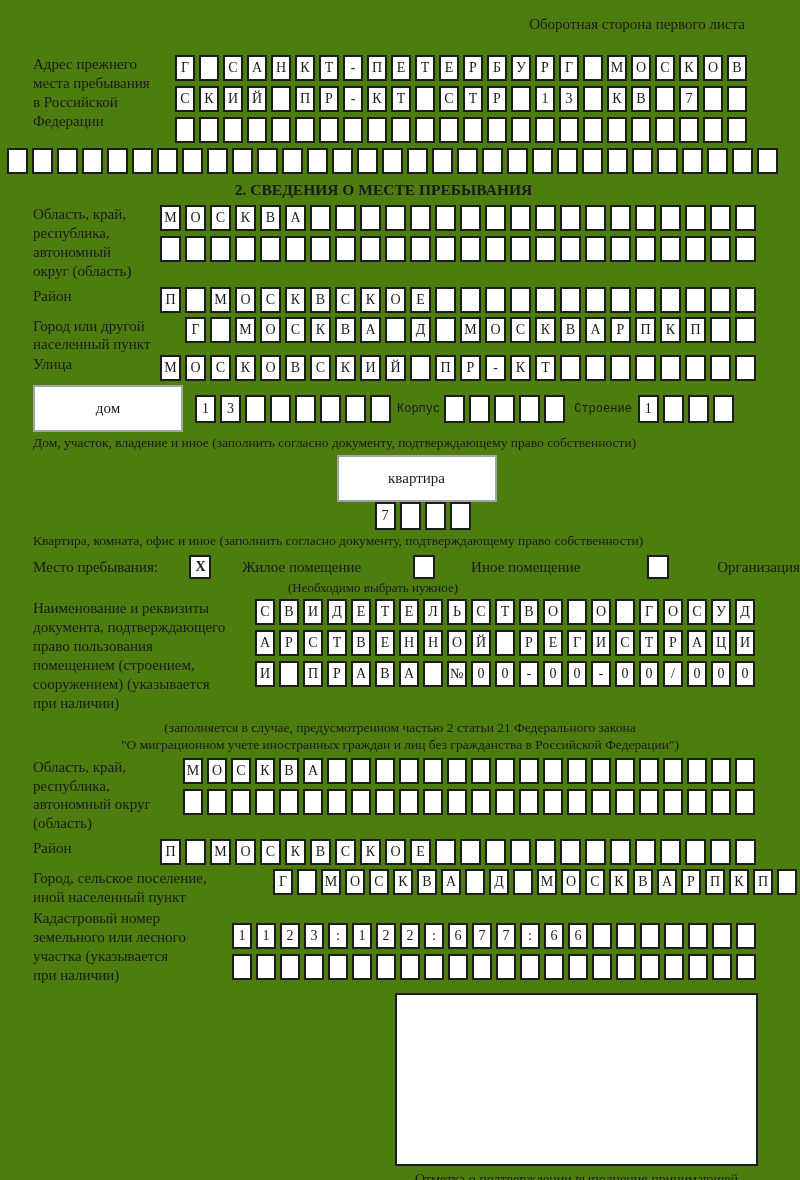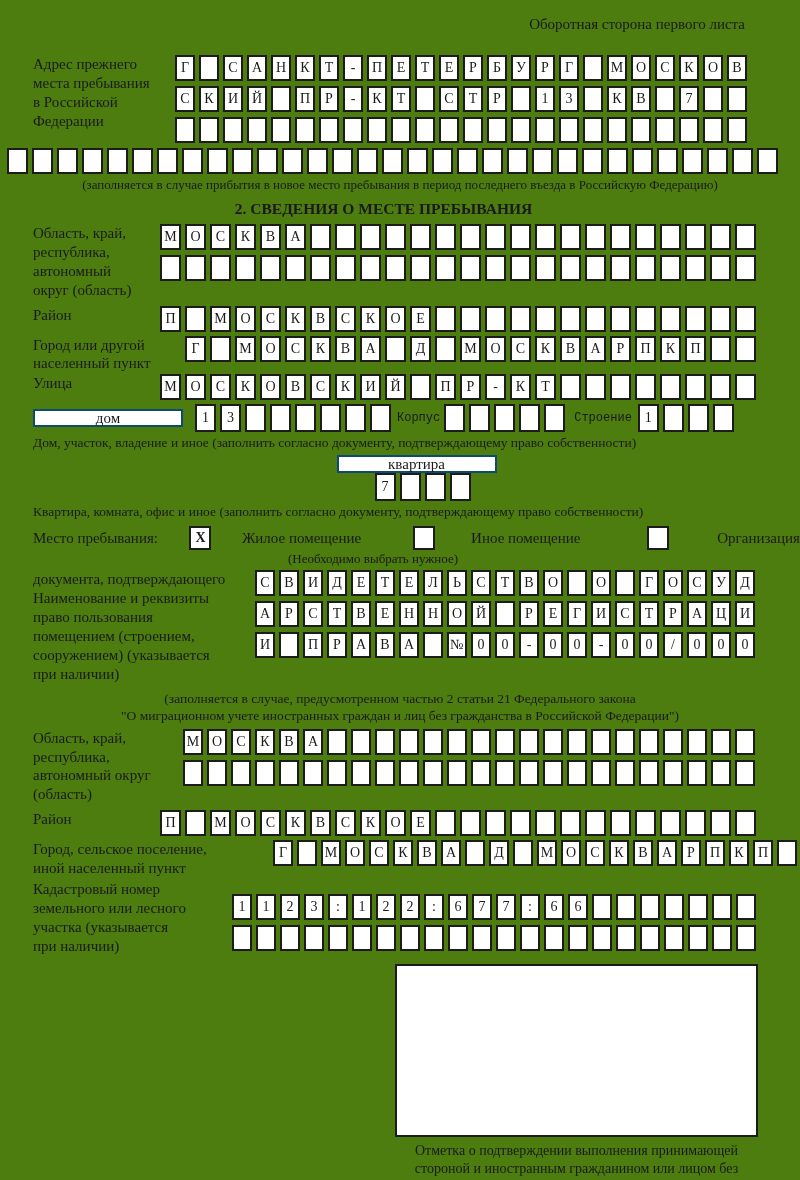--- a/index.html
+++ b/index.html
@@ -26,22 +26,22 @@
     height:26px; width:20px;
     display:flex; align-items:center; justify-content:center;
     font-size:14px; line-height:1; background:#fff;
   }
   .c21 .cell{ width:21px; }
   .c22 .cell{ width:21px; height:28px; }
   .caption{ font-size:13px; text-align:center; margin-top:3px; }
   .caption-left{ font-size:13.5px; margin-top:3px; }
   .title{ font-size:15.5px; font-weight:bold; text-align:center; }
   .bigbox{
-    box-sizing:border-box; border:2px solid #0c4a6e; background:#fff;
-    width:150px; height:18px; flex:none;
+    box-sizing:border-box; border:2px solid #a3a3a3; background:#fff;
+    width:150px; height:47px; flex:none;
     display:flex; align-items:center; justify-content:center; font-size:15px;
   }
   .inline-label{ font-size:12px; white-space:nowrap; align-self:center;font-family:Liberation Mono, monospace; }
   .checkbox{
     box-sizing:border-box; border:2px solid #1c1c1c; background:#fff;
     width:22px; height:24px; flex:none;
     display:flex; align-items:center; justify-content:center;
     font-size:14px; font-weight:bold;
   }
   .stayrow{ display:flex; align-items:center; font-size:15px;justify-content:space-between; }
@@ -172,21 +172,20 @@
       <div class="cell"></div>
       <div class="cell"></div>
       <div class="cell"></div>
       <div class="cell"></div>
       <div class="cell"></div>
       <div class="cell"></div>
       <div class="cell"></div>
       <div class="cell"></div>
       <div class="cell"></div>
     </div>
-  <div class="caption" style="margin-left:-33px;">(заполняется в случае прибытия в новое место пребывания в период последнего въезда в Российскую Федерацию)</div>
 
   <div class="title" style="margin:7px 33px 0 -33px;">2. СВЕДЕНИЯ О МЕСТЕ ПРЕБЫВАНИЯ</div>
 
   <div class="field" style="margin-top:6px;">
     <div class="flabel" style="width:127px;">
       <div>Область, край,</div>
       <div>республика,</div>
       <div>автономный</div>
       <div>округ (область)</div>
     </div>
@@ -389,22 +388,22 @@
     <span style="margin-left:8px;">Жилое помещение</span>
     <div class="checkbox" style="margin-left:29px;"></div>
     <span style="margin-left:14px;">Иное помещение</span>
     <div class="checkbox" style="margin-left:44px;"></div>
     <span style="margin-left:26px;">Организация</span>
   </div>
   <div class="caption" style="width:420px;margin-left:130px;margin-top:1px;">(Необходимо выбрать нужное)</div>
 
   <div class="field" style="margin-top:3px;">
     <div class="flabel" style="width:222px;">
+      <div>Наименование и реквизиты</div>
       <div>документа, подтверждающего</div>
-      <div>Наименование и реквизиты</div>
       <div>право пользования</div>
       <div>помещением (строением,</div>
       <div>сооружением) (указывается</div>
       <div>при наличии)</div>
     </div>
     <div class="rows">
       <div class="cells">
           <div class="cell">С</div>
           <div class="cell">В</div>
           <div class="cell">И</div>

